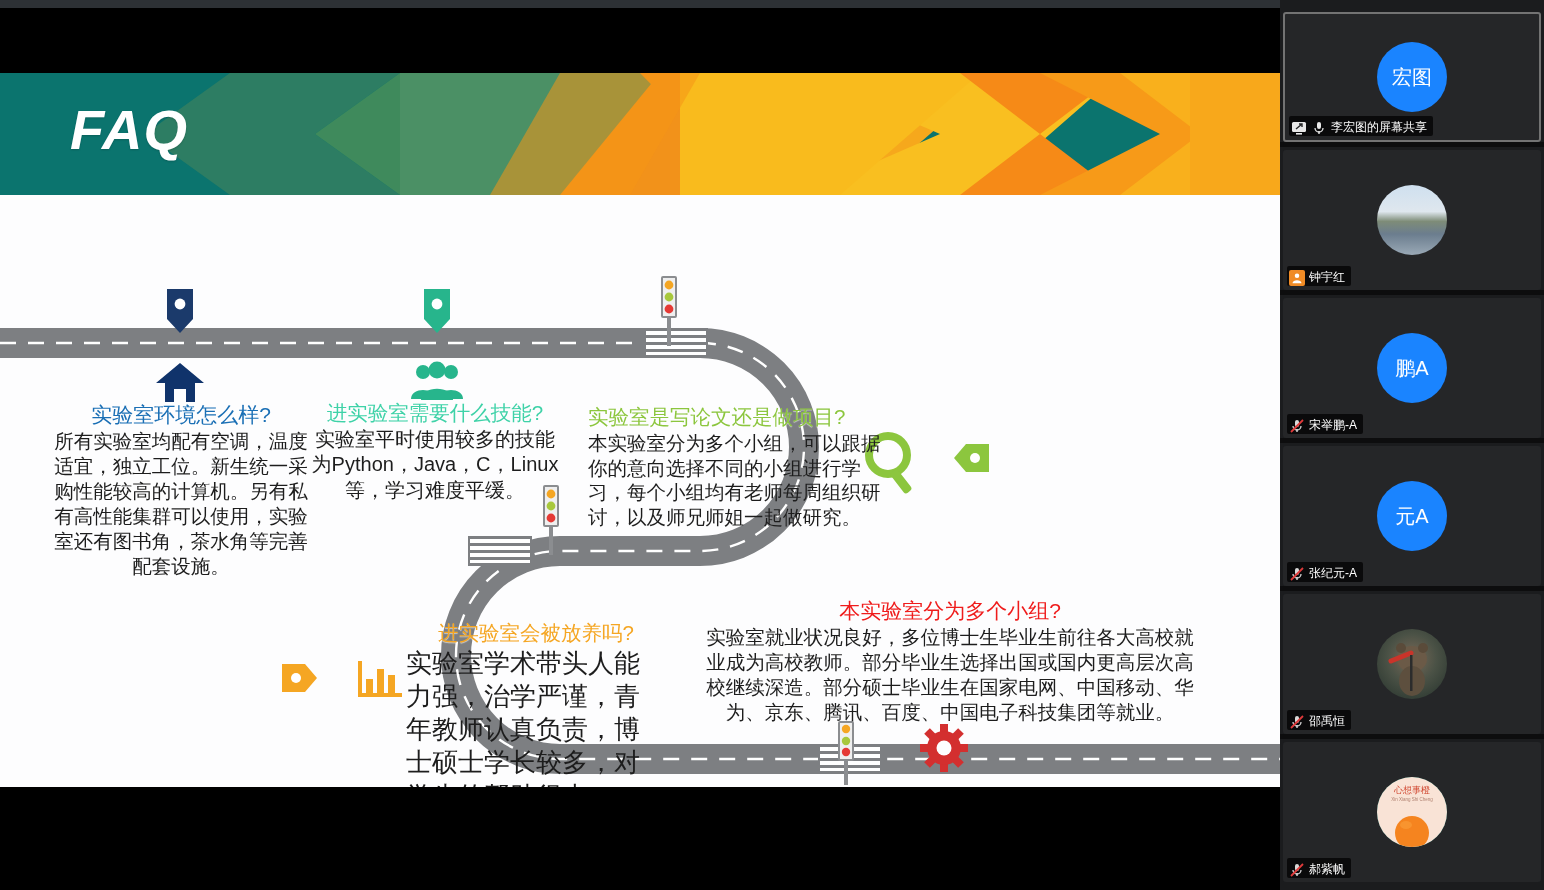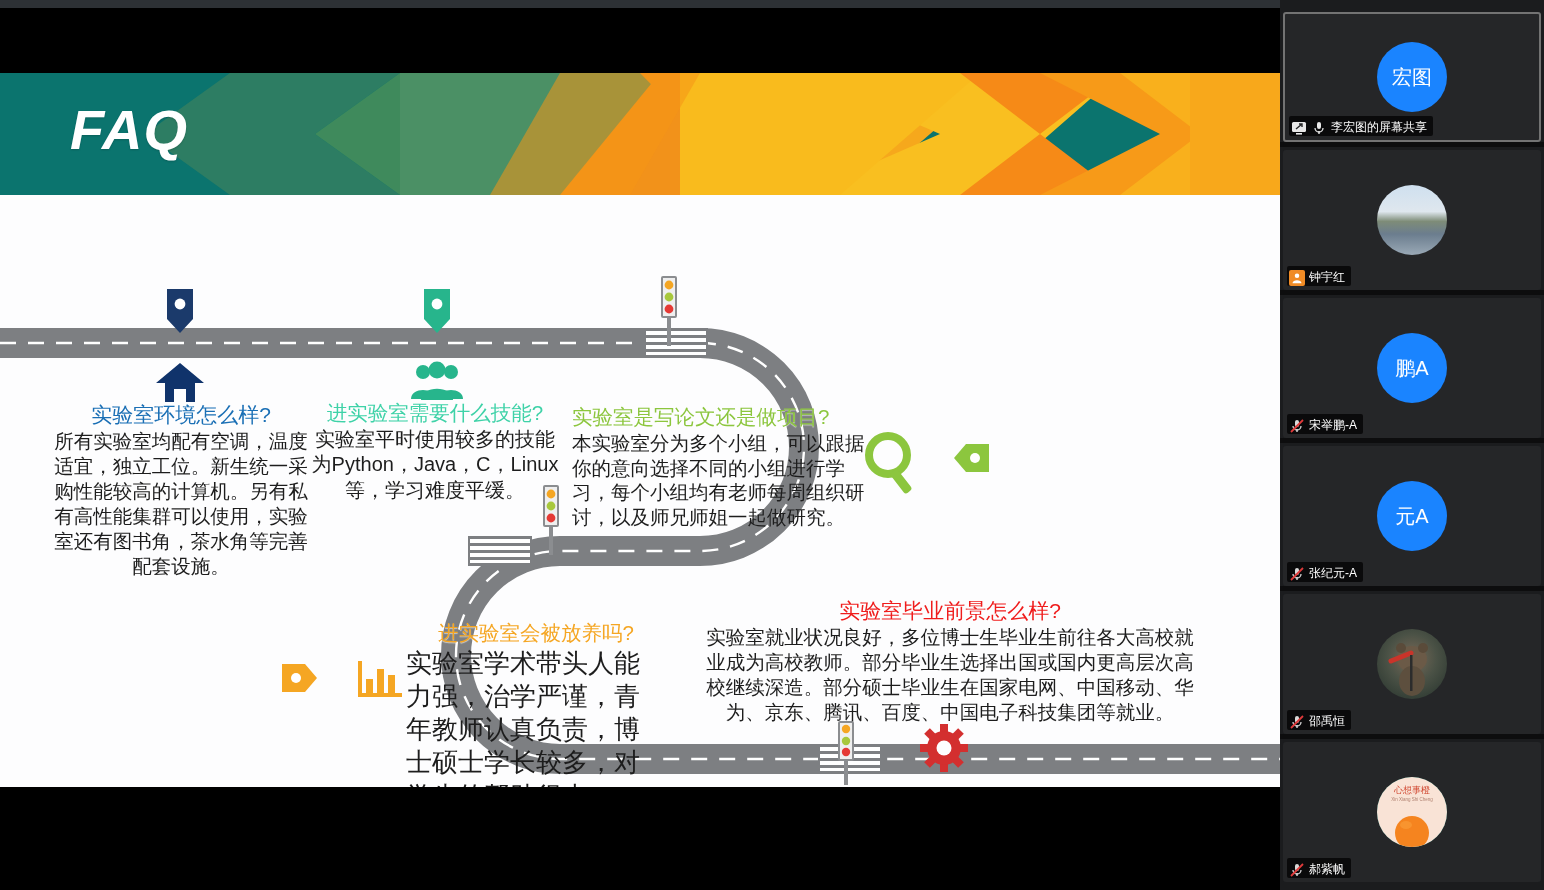--- a/index.html
+++ b/index.html
@@ -32,21 +32,21 @@
   .q-body { color:#1d1d1d; line-height:1.28; }
 
   #b1 { left:52px; top:330px; width:258px; }
   #b1 .q-title { color:#1a6fb5; font-size:21px; }
   #b1 .q-body { font-size:19.5px; }
 
   #b2 { left:310px; top:328px; width:250px; }
   #b2 .q-title { color:#3fd2a8; font-size:20.5px; }
   #b2 .q-body { font-size:20px; }
 
-  #b3 { left:572px; top:332px; width:300px; text-align:left; }
+  #b3 { left:588px; top:332px; width:300px; text-align:left; }
   #b3 .q-title { color:#8cc63e; font-size:20.5px; text-align:left; }
   #b3 .q-body { font-size:19.5px; text-align:left; }
 
   #b4 { left:400px; top:548px; width:262px; text-align:left; }
   #b4 .q-title { color:#f5a623; font-size:20.5px; padding-left:6px;margin-left:32px; }
   #b4 .q-body { font-size:26px; padding-left:6px; }
 
   #b5 { left:700px; top:526px; width:500px; }
   #b5 .q-title { color:#ef1c1c; font-size:21px; }
   #b5 .q-body { font-size:19.5px; }
@@ -233,21 +233,21 @@
         <rect x="8" y="20" width="7" height="14" fill="#f5a623"></rect>
         <rect x="19" y="10" width="7" height="24" fill="#f5a623"></rect>
         <rect x="30" y="16" width="7" height="18" fill="#f5a623"></rect>
       </svg>
       <div class="block" id="b4">
         <div class="q-title">进实验室会被放养吗?</div>
         <div class="q-body">实验室学术带头人能力强，治学严谨，青年教师认真负责，博士硕士学长较多，对学生的帮助很大。</div>
       </div>
 
       <div class="block" id="b5">
-        <div class="q-title">实验室毕业前景怎么样?</div>
+        <div class="q-title">本实验室分为多个小组?</div>
         <div class="q-body">实验室就业状况良好，多位博士生毕业生前往各大高校就业成为高校教师。部分毕业生选择出国或国内更高层次高校继续深造。部分硕士毕业生在国家电网、中国移动、华为、京东、腾讯、百度、中国电子科技集团等就业。</div>
       </div>
 
     </div>
   </div>
 
   <div id="sidebar">
 
     <div class="tile first">
       <div class="av blue">宏图</div>

